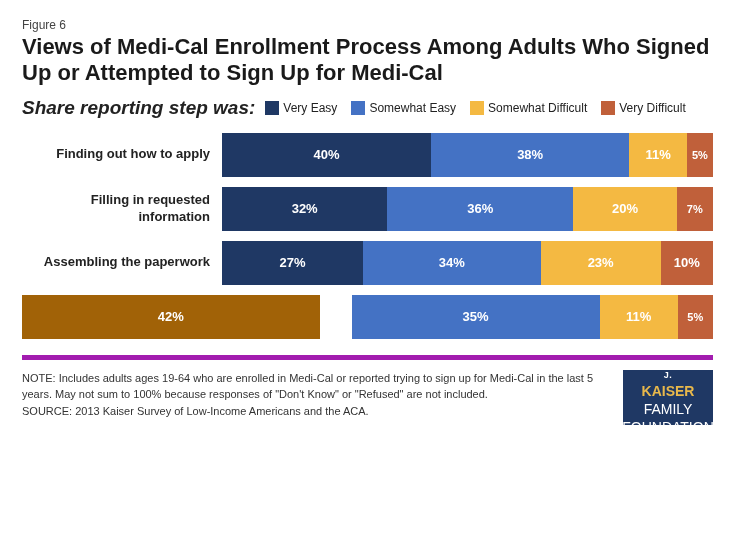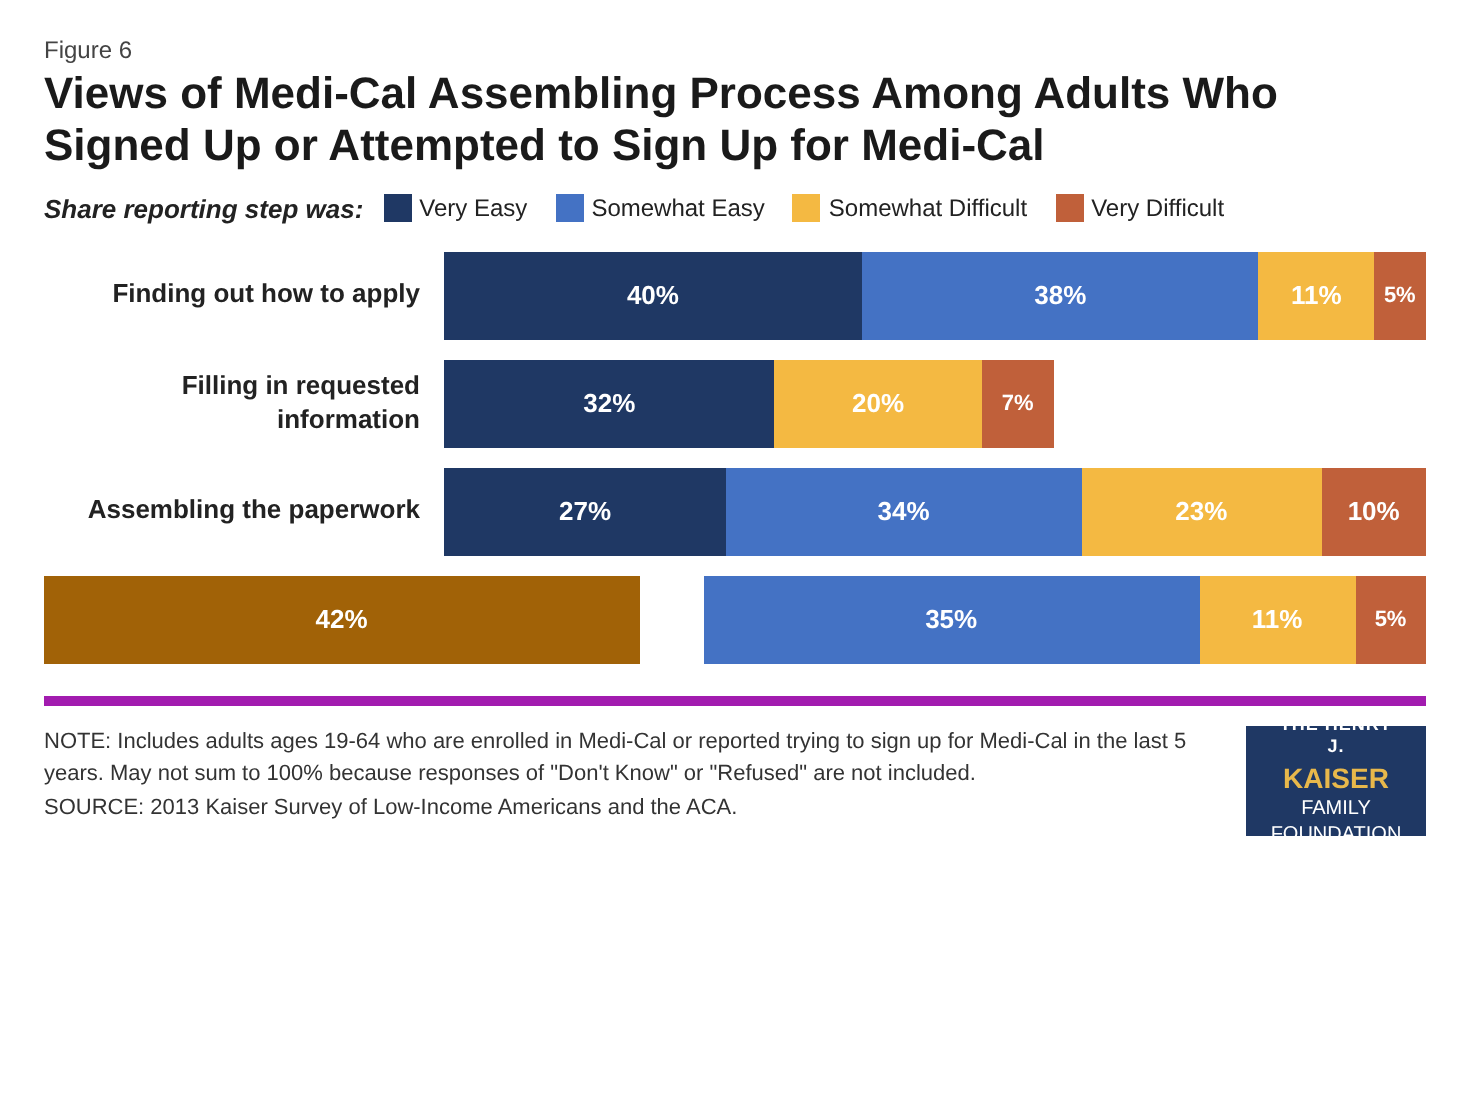--- a/index.html
+++ b/index.html
@@ -26,21 +26,21 @@
     }
     .legend-row {
       display: flex;
       align-items: center;
       margin-bottom: 14px;
       gap: 0;
     }
     .legend-share-label {
       font-weight: bold;
       font-style: italic;
-      font-size: 13px;
+      font-size: 19px;
       margin-right: 10px;
       white-space: nowrap;
     }
     .legend-items {
       display: flex;
       align-items: center;
       gap: 14px;
     }
     .legend-item {
       display: flex;
@@ -118,27 +118,27 @@
       justify-content: center;
       color: #fff;
       font-size: 8px;
       text-align: center;
       flex-shrink: 0;
       padding: 16px;
       line-height: 1.3;
     }
     .logo-box .logo-top { font-size: 9px; font-weight: bold; letter-spacing: 0.5px; }
     .logo-box .logo-mid { font-size: 14px; font-weight: bold; color: #e8b84b; }
-    .logo-box .logo-bot { font-size: 10px; }
+    .logo-box .logo-bot { font-size: 14px; }
   </style>
 </head>
 <body>
 
 <div class="figure-label">Figure 6</div>
-<div class="chart-title">Views of Medi-Cal Assembling Process Among Adults Who Signed Up or Attempted to Sign Up for Medi-Cal</div>
+<div class="chart-title">Views of Medi-Cal Enrollment Process Among Adults Who Signed Up or Attempted to Sign Up for Medi-Cal</div>
 
 <div class="legend-row">
   <span class="legend-share-label">Share reporting step was:</span>
   <div class="legend-items" id="legend-container">
       <div class="legend-item">
         <span class="legend-box" style="background:#1f3864"></span>
         <span>Very Easy</span>
       </div>
       <div class="legend-item">
         <span class="legend-box" style="background:#4472c4"></span>
@@ -162,20 +162,21 @@
         <div class="bar-segment very-easy" style="width: 42.55%; background-color: rgb(31, 56, 100);">40%</div>
         <div class="bar-segment somewhat-easy" style="width: 40.43%; background-color: rgb(68, 114, 196);">38%</div>
         <div class="bar-segment somewhat-difficult" style="width: 11.7%; background-color: rgb(244, 185, 66);">11%</div>
         <div class="bar-segment very-difficult" style="width: 5.32%; background-color: rgb(192, 96, 58); font-size: 11px;">5%</div>
       </div>
     </div>
     <div class="bar-row">
       <div class="bar-label">Filling in requested information</div>
       <div class="bar-container">
         <div class="bar-segment very-easy" style="width: 33.68%; background-color: rgb(31, 56, 100);">32%</div>
+        <div class="bar-segment somewhat-easy" style="width: 37.89%; background-color: rgb(68, 114, 196);">36%</div>
         <div class="bar-segment somewhat-difficult" style="width: 21.05%; background-color: rgb(244, 185, 66);">20%</div>
         <div class="bar-segment very-difficult" style="width: 7.37%; background-color: rgb(192, 96, 58); font-size: 11px;">7%</div>
       </div>
     </div>
     <div class="bar-row">
       <div class="bar-label">Assembling the paperwork</div>
       <div class="bar-container">
         <div class="bar-segment very-easy" style="width: 28.72%; background-color: rgb(31, 56, 100);">27%</div>
         <div class="bar-segment somewhat-easy" style="width: 36.17%; background-color: rgb(68, 114, 196);">34%</div>
         <div class="bar-segment somewhat-difficult" style="width: 24.47%; background-color: rgb(244, 185, 66);">23%</div>

